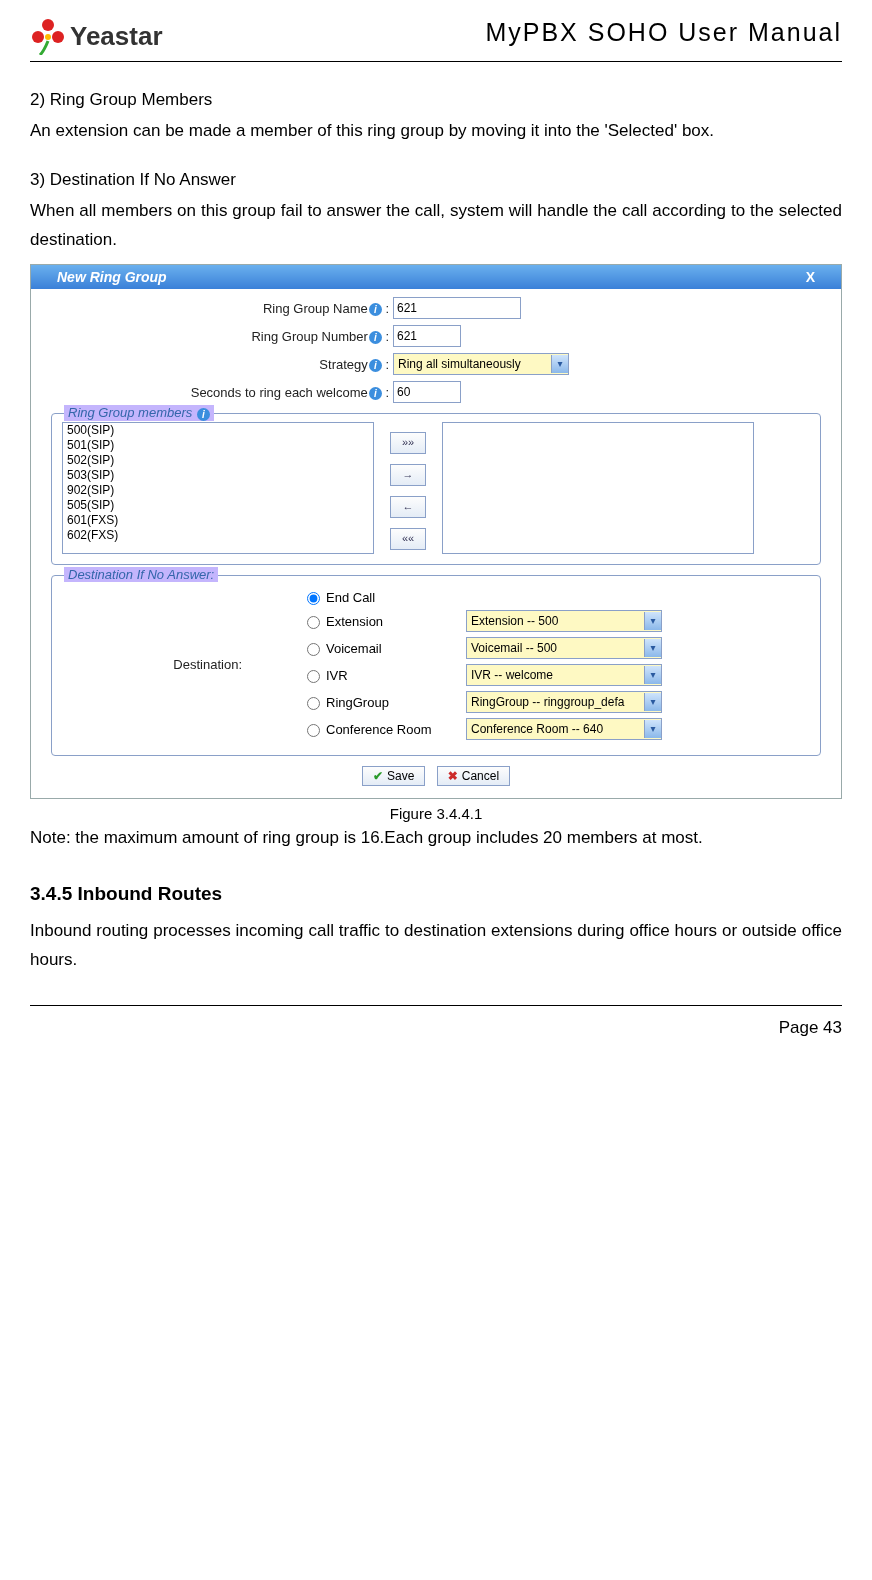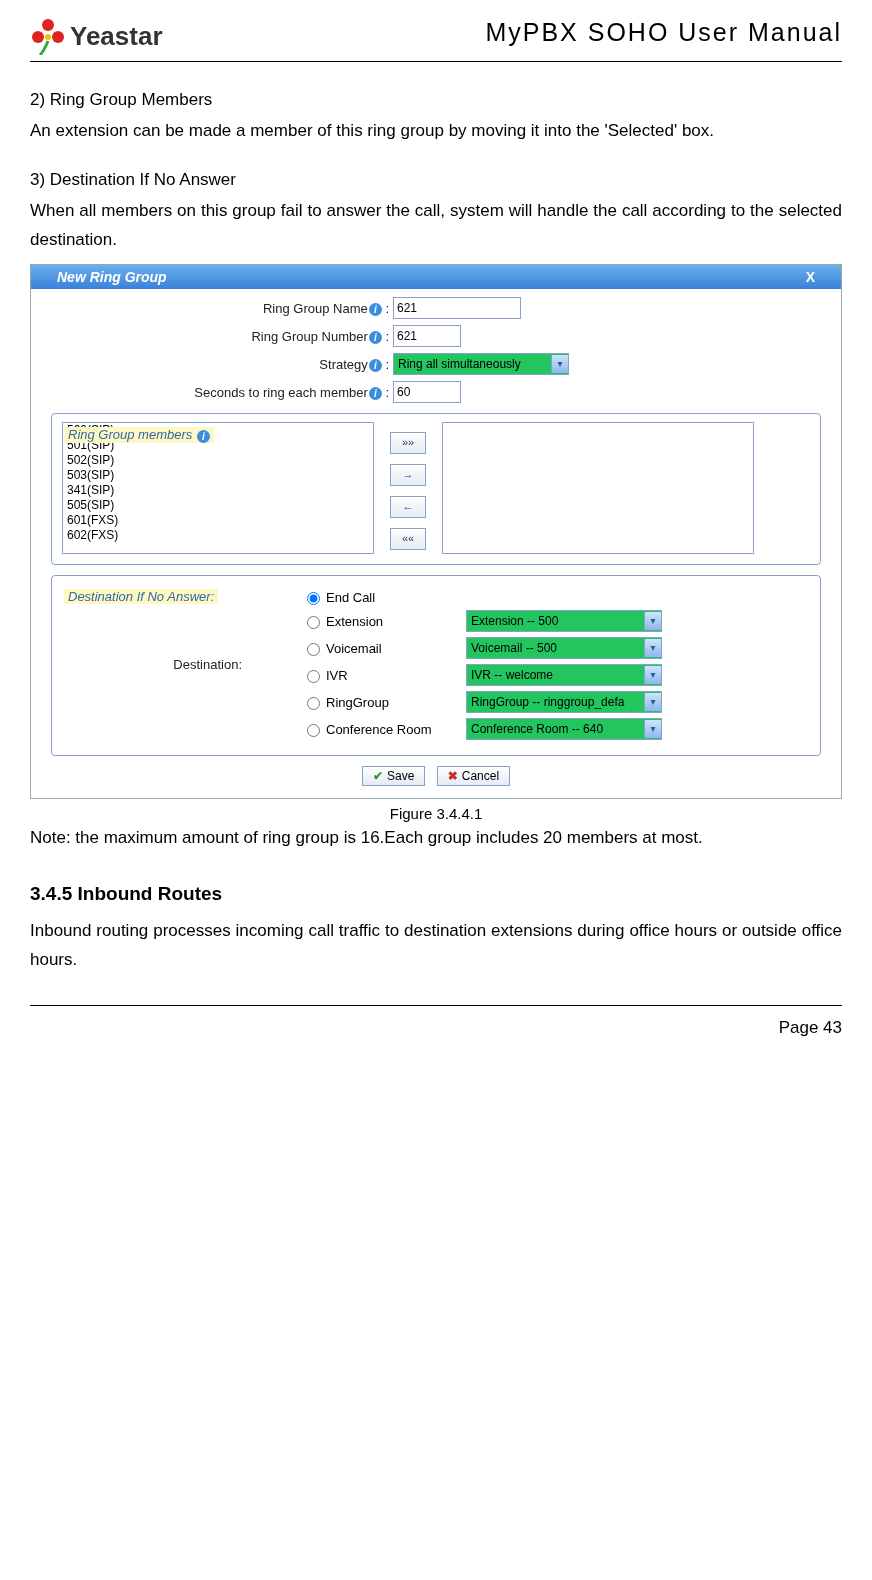--- a/index.html
+++ b/index.html
@@ -111,26 +111,25 @@
     border: 1px solid #8aa0c8;
     border-radius: 4px;
     margin: 10px 2px;
     padding: 8px 10px 10px 10px;
     position: relative;
   }
   .fieldset-legend {
     position: absolute;
     top: -9px;
     left: 12px;
-    background: #fef9c3;
+    background: #c4b5fd;
     padding: 0 4px;
     color: #3366aa;
     font-style: italic;
     font-size: 13px;
-    margin-top: 22px;
   }
   .members-area {
     display: flex;
     align-items: flex-start;
     gap: 16px;
     margin-top: 0;
   }
   .col-heading {
     font-weight: bold;
     font-size: 14px;
@@ -177,21 +176,21 @@
   }
   .dest-label {
     width: 140px;
     font-size: 13px;
   }
   .dest-select {
     border: 1px solid #8aa0c8;
     height: 20px;
     width: 190px;
     font-size: 12px;
-    background: #22c55e;
+    background: #fef9c3;
     display: inline-flex;
     align-items: center;
     justify-content: space-between;
     padding-left: 4px;
   }
   .dd-arrow {
     display: inline-block;
     width: 16px;
     height: 18px;
     background: linear-gradient(#cfe4fb, #8bb8ea);
@@ -295,35 +294,35 @@
         <input class="text-input short" value="621" style="">
       </div>
       <div class="form-row">
         <label><span>Strategy</span><span class="info-icon">i</span> :</label>
         <div class="dest-select" style="width:170px">
           <span>Ring all simultaneously</span>
           <span class="dd-arrow">▾</span>
         </div>
       </div>
       <div class="form-row">
-        <label><span>Seconds to ring each member</span><span class="info-icon">i</span> :</label>
+        <label><span>Seconds to ring each welcome</span><span class="info-icon">i</span> :</label>
         <input class="text-input short" value="60" style="">
       </div>
 
       <div class="fieldset">
         <div class="fieldset-legend">
           <span>Ring Group members</span> <span class="info-icon">i</span>
         </div>
         <div class="members-area">
           <div class="listbox" id="available-list">
               <div class="opt">500(SIP)</div>
               <div class="opt">501(SIP)</div>
               <div class="opt">502(SIP)</div>
               <div class="opt">503(SIP)</div>
-              <div class="opt">341(SIP)</div>
+              <div class="opt">902(SIP)</div>
               <div class="opt">505(SIP)</div>
               <div class="opt">601(FXS)</div>
               <div class="opt">602(FXS)</div>
             </div>
           <div class="btn-col">
             <div class="move-btn">»»</div>
             <div class="move-btn">→</div>
             <div class="move-btn">←</div>
             <div class="move-btn">««</div>
           </div>

